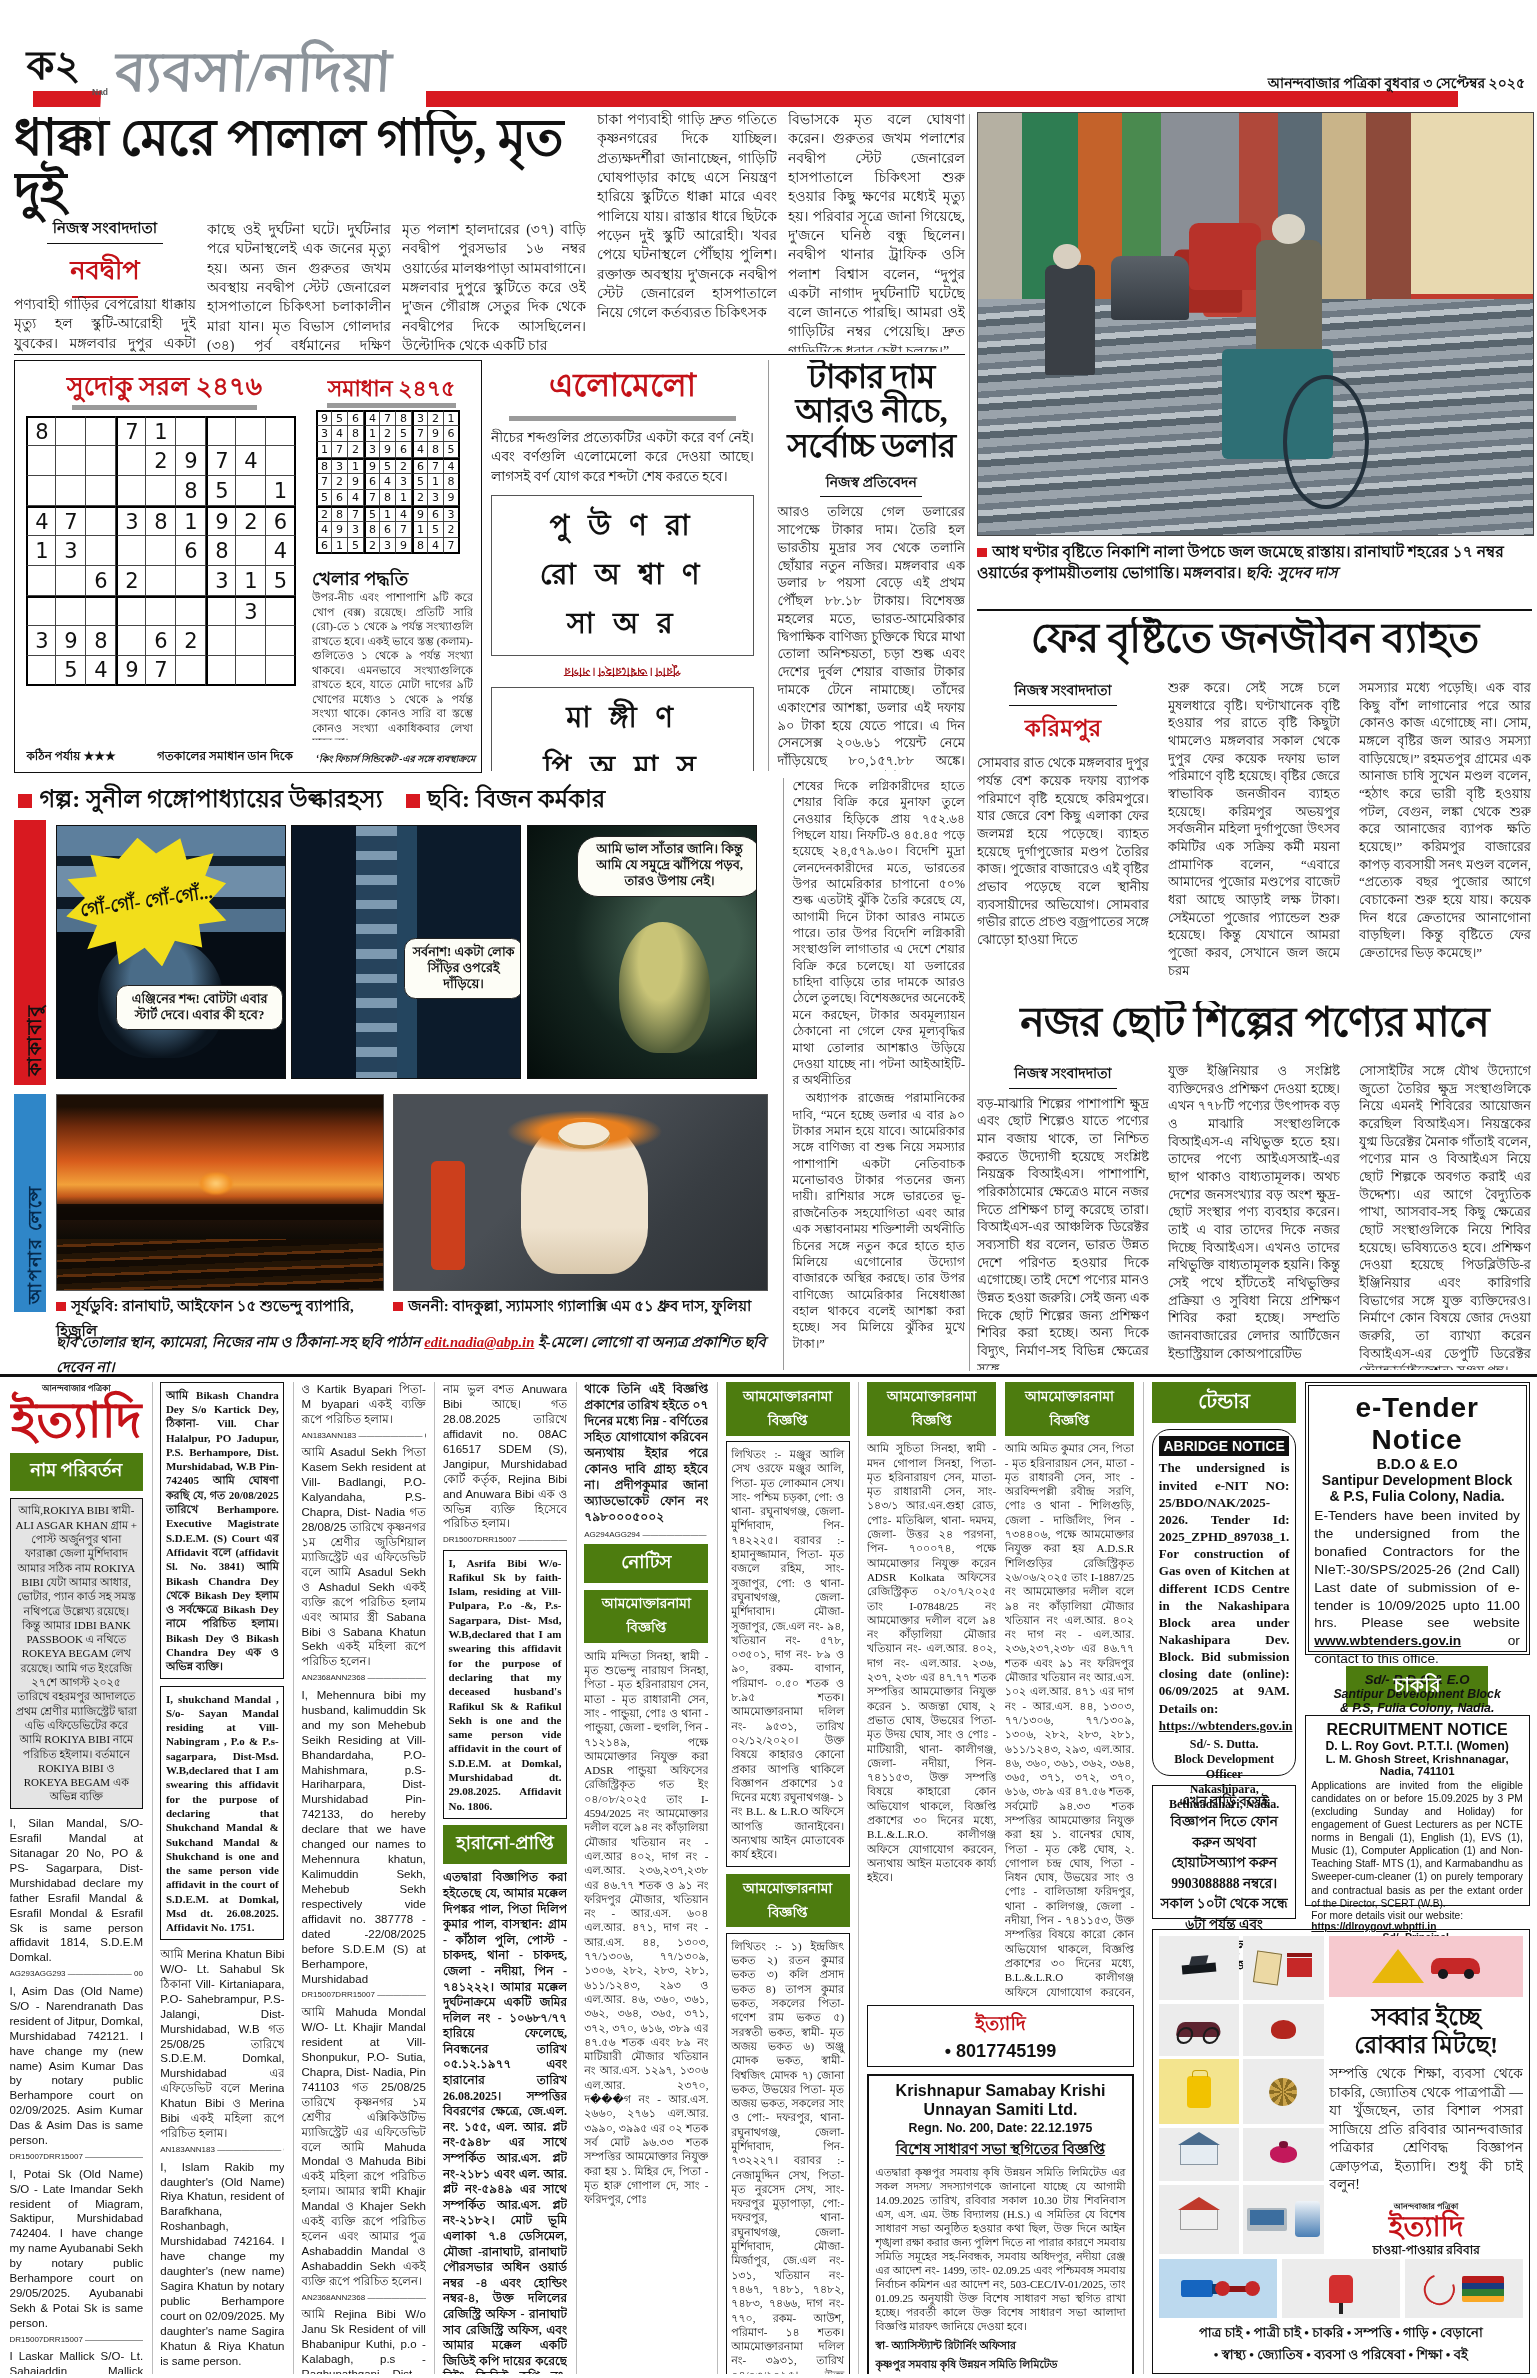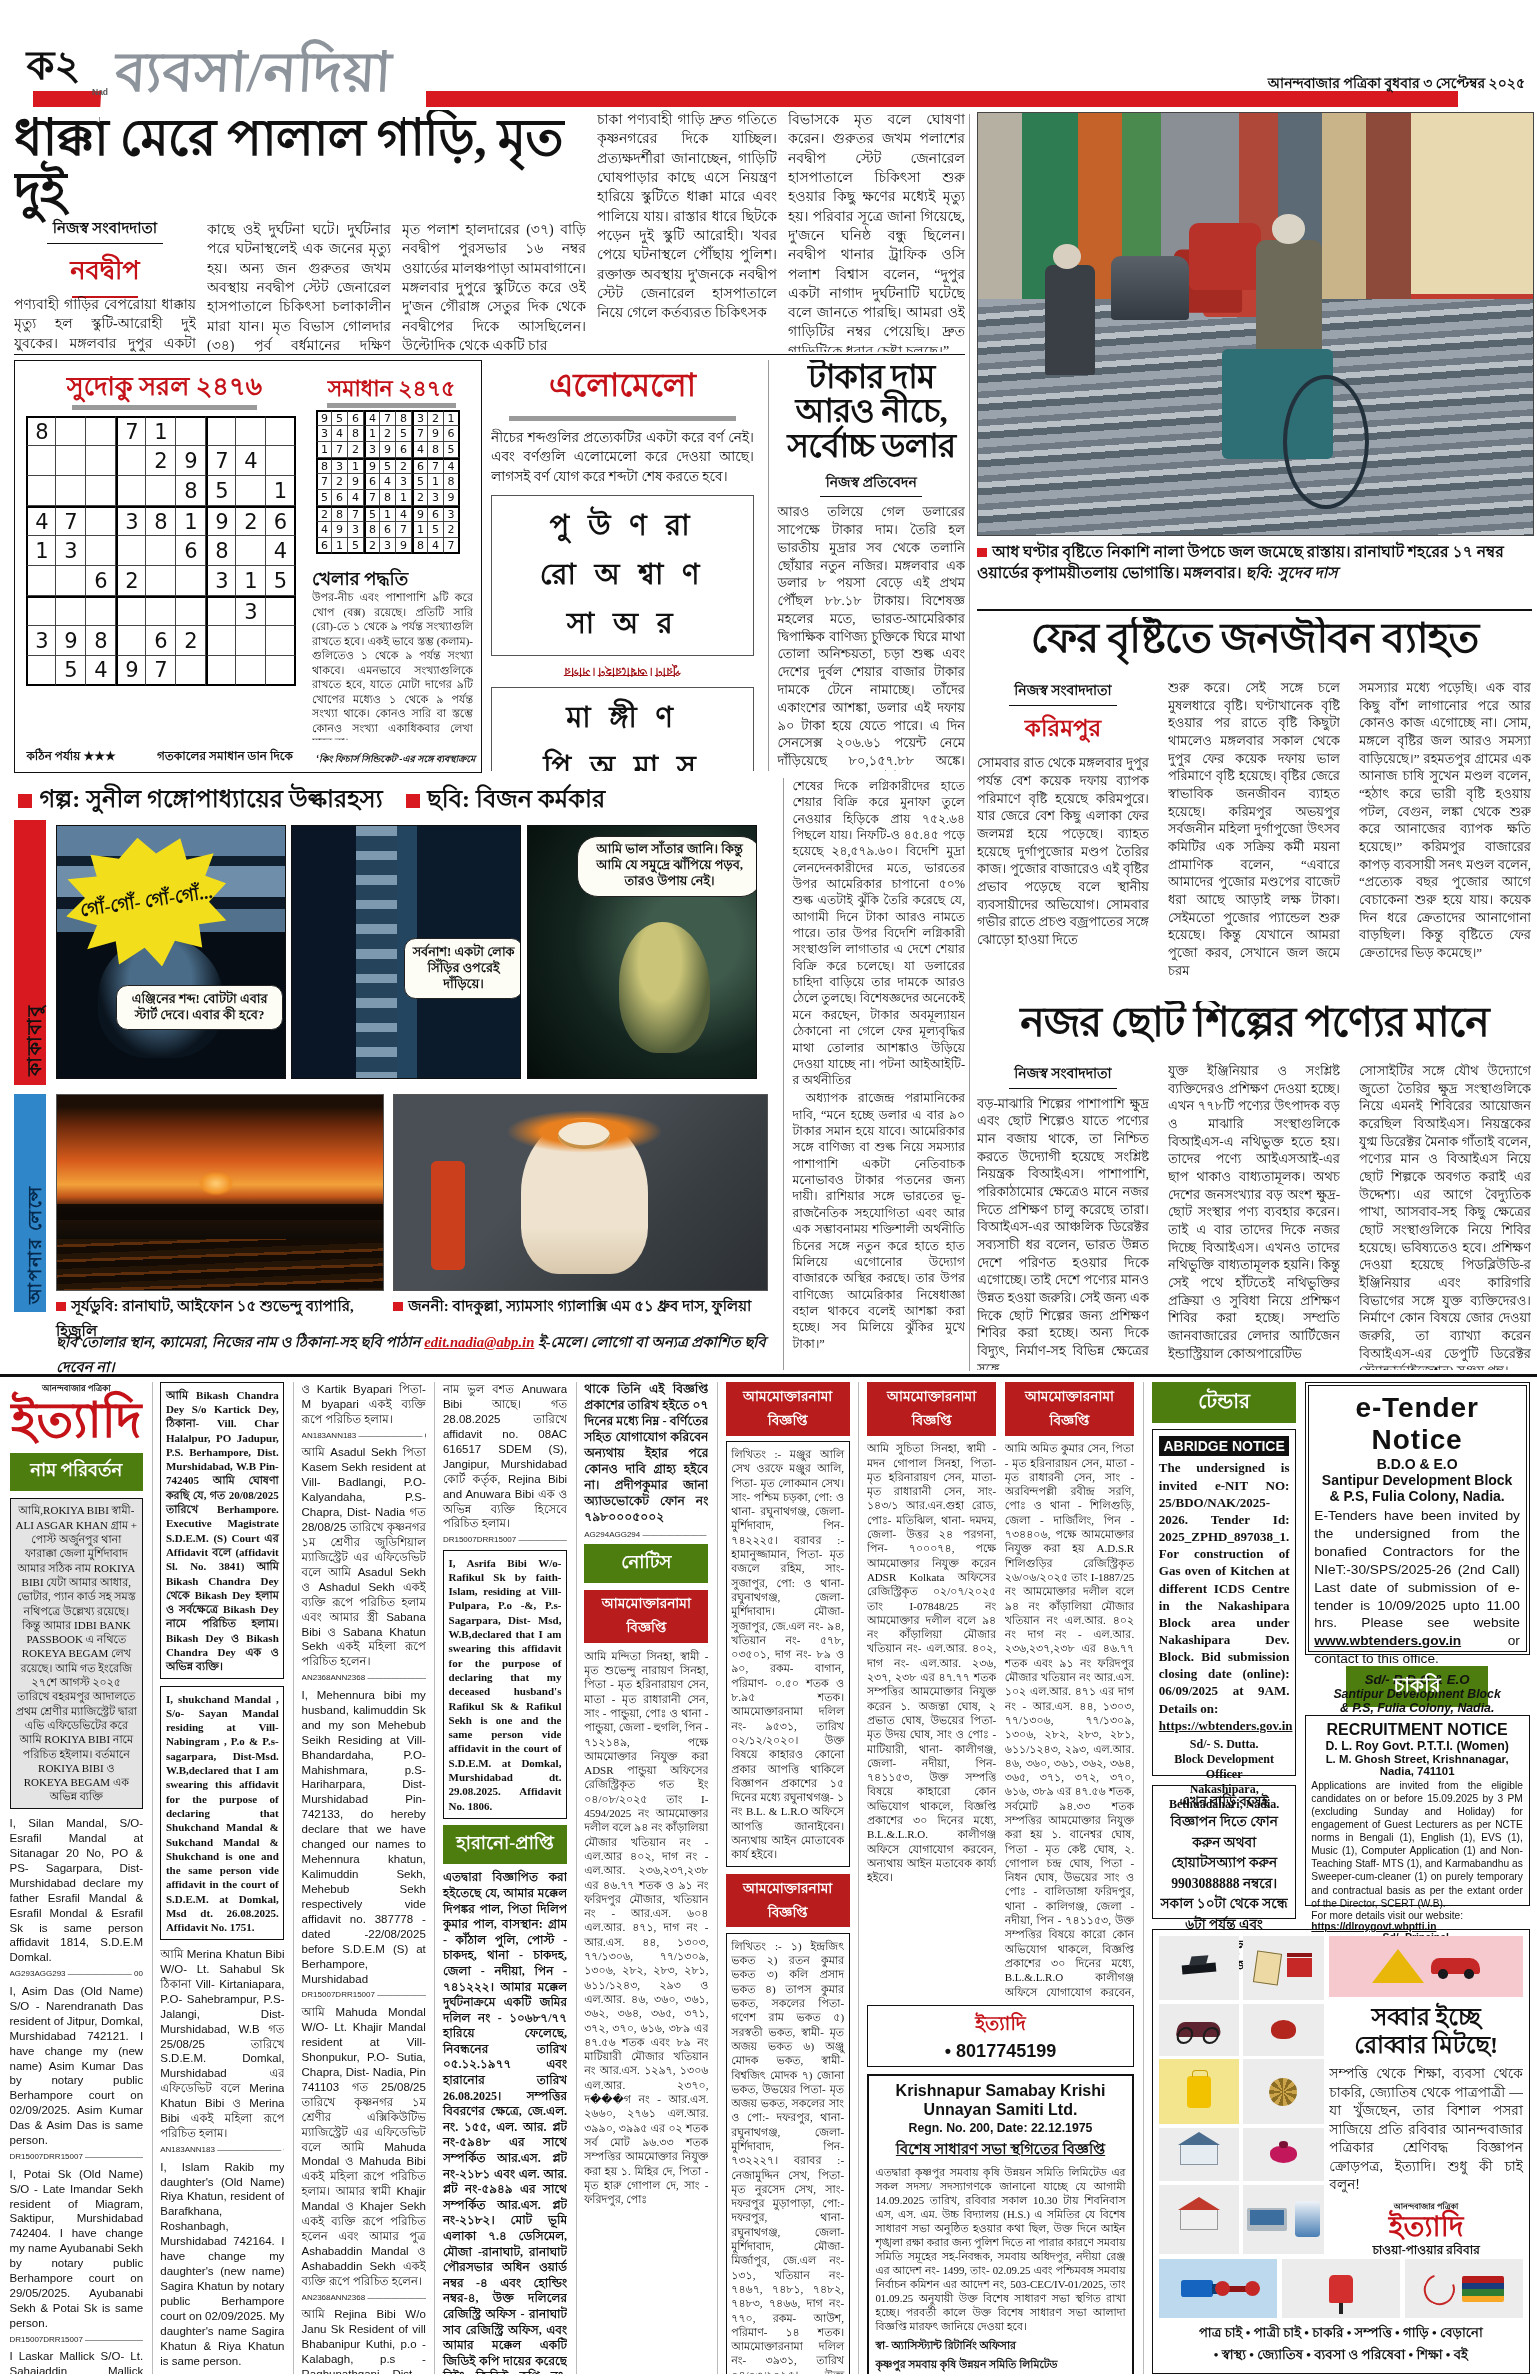--- a/index.html
+++ b/index.html
@@ -51,21 +51,21 @@
   .sqs{display:inline-block;width:9.5px;height:9.5px;background:#d81920;margin-right:5.7px;}
   
   #classifieds{display:flex;gap:8.5px;font-family:"Liberation Serif","DejaVu Serif",serif;}
   .ccol{overflow:hidden;}
   .ad{font-size:11px;line-height:1.3;text-align:justify;margin-bottom:6.6px;}
   .ade{font-family:"Liberation Sans","DejaVu Sans",sans-serif;font-size:11.5px;}
   .adx{border:1.9px solid #111;padding:4.7px;font-weight:bold;}
   .adg{background:#e4e4e4;border:1.4px solid #111;padding:4.7px;text-align:center;}
   .ref{font-size:8px;color:#222;font-family:"Liberation Sans",sans-serif;margin:-2.8px 0 5.7px;white-space:nowrap;overflow:hidden;}
   .hred{background:#4d7c0f;color:#fff;font-weight:bold;font-size:18px;text-align:center;padding:3.8px 0;margin-bottom:6.6px;}
-  .hblk{background:#b91c1c;color:#fff;font-weight:bold;font-size:13.7px;text-align:center;padding:2.8px 0;margin-bottom:5.7px;}
+  .hblk{background:#4d7c0f;color:#fff;font-weight:bold;font-size:13.7px;text-align:center;padding:2.8px 0;margin-bottom:5.7px;}
   .nbox{border:1.9px solid #111;padding:6.6px;}
   
   .railbox{border:1.9px solid #111;padding:5.7px;}
   .sans{font-family:"Liberation Sans","DejaVu Sans",sans-serif;}
   a{color:inherit;}
   
   .tile{background:#ececec;display:flex;align-items:center;justify-content:center;gap:7.6px;}
   .ic{display:inline-block;position:relative;}
   .ic-grad{width:34px;height:8.5px;background:#14181c;transform:rotate(-5deg);} .ic-grad::before{content:"";position:absolute;left:8.5px;top:-8.5px;width:17px;height:8.5px;background:#2c3138;transform:skewX(-20deg);}
   .ic-gift{width:24.6px;height:19px;background:#c62828;} .ic-gift::before{content:"";position:absolute;left:0;top:-5.7px;width:24.6px;height:4.7px;background:#8e1515;}
@@ -499,21 +499,21 @@
         <div class="j" style="font-size:10.8px;line-height:1.3;margin-top:2.8px;">এতদ্বারা কৃষ্ণপুর সমবায় কৃষি উন্নয়ন সমিতি লিমিটেড এর সকল সদস্য/ সদস্যাগণকে জানানো যাচ্ছে যে আগামী 14.09.2025 তারিখ, রবিবার সকাল 10.30 টায় শিবনিবাস এস, এস. এম. উচ্চ বিদ্যালয় (H.S.) এ সমিতির যে বিশেষ সাধারণ সভা অনুষ্ঠিত হওয়ার কথা ছিল, উক্ত দিনে আইন শৃঙ্খলা রক্ষা করার জন্য পুলিশ দিতে না পারার কারণে সমবায় সমিতি সমূহের সহ-নিবন্ধক, সমবায় অধিদপুর, নদীয়া রেঞ্জ এর আদেশ নং- 1499, তাং- 02.09.25 এবং পশ্চিমবঙ্গ সমবায় নির্বাচন কমিশন এর আদেশ নং, 503-CEC/IV-01/2025, তাং 01.09.25 অনুযায়ী উক্ত বিশেষ সাধারণ সভা স্থগিত রাখা হচ্ছে। পরবর্তী কালে উক্ত বিশেষ সাধারণ সভা আলাদা বিজ্ঞপ্তি মারফৎ জানিয়ে দেওয়া হবে।</div>
         <div style="font-size:10.8px;font-weight:bold;margin-top:3.8px;">স্বা- অ্যাসিস্ট্যান্ট রিটার্নিং অফিসার</div>
         <div style="font-size:10.8px;font-weight:bold;">কৃষ্ণপুর সমবায় কৃষি উন্নয়ন সমিতি লিমিটেড</div>
       </div>
     </div>
 
     <div style="width:401px;border-left:0.9px solid #bbb;padding-left:8.5px;overflow:hidden;">
       <div style="display:flex;gap:8.5px;">
         <div style="width:144px;">
           <div class="hred" style="font-size:20px;">টেন্ডার</div>
-          <div class="railbox" style="height:333px;">
+          <div class="railbox" style="height:333px;border-radius:18px;">
             <div class="ctr bold" style="background:#101010;color:#fff;font-size:14px;padding:1.9px 0;font-family:'Liberation Sans',sans-serif;">ABRIDGE NOTICE</div>
             <div class="j bold" style="font-size:13px;line-height:1.32;margin-top:3.8px;">
               <span>The undersigned is invited e-NIT NO: 25/BDO/NAK/2025-2026. Tender Id: 2025_ZPHD_897038_1. For construction of Gas oven of Kitchen at different ICDS Centre in the Nakashipara Block area under Nakashipara Dev. Block. Bid submission closing date (online): 06/09/2025 at 9AM. Details on:</span>
               <a href="#" style="display:block;text-align:center;">https://wbtenders.gov.in</a>
             </div>
             <div class="ctr bold" style="font-size:12px;margin-top:2.8px;">Sd/- S. Dutta.</div>
             <div class="ctr bold" style="font-size:12px;">Block Development Officer</div>
             <div class="ctr bold" style="font-size:12px;">Nakashipara, Bethuadahari, Nadia.</div>
           </div>
           <div class="railbox ctr bold" style="margin-top:9.5px;height:121px;font-size:13.7px;line-height:1.5;">এখন বাড়ি বসেই বিজ্ঞাপন দিতে ফোন করুন অথবা হোয়াটসঅ্যাপ করুন 9903088888 নম্বরে। সকাল ১০টা থেকে সন্ধে ৬টা পর্যন্ত এবং বিজ্ঞাপনের মূল্য বাবদ টাকা সহজেই জমা দিন।</div>

